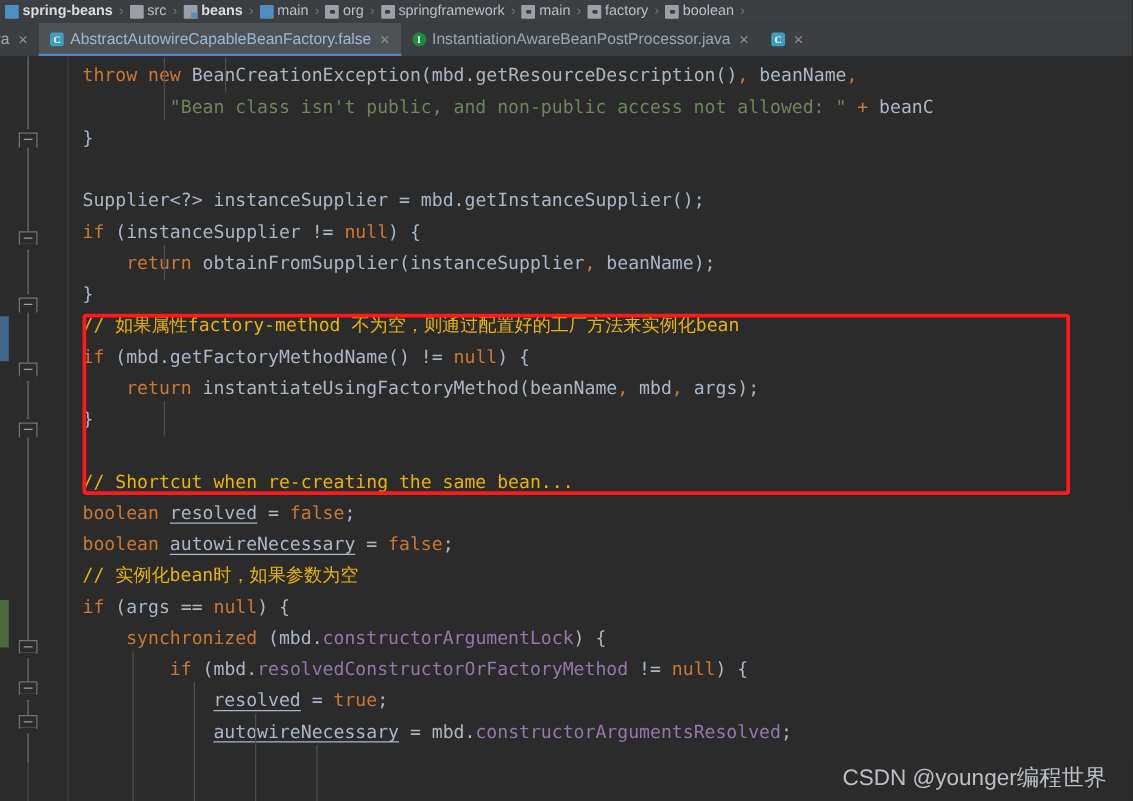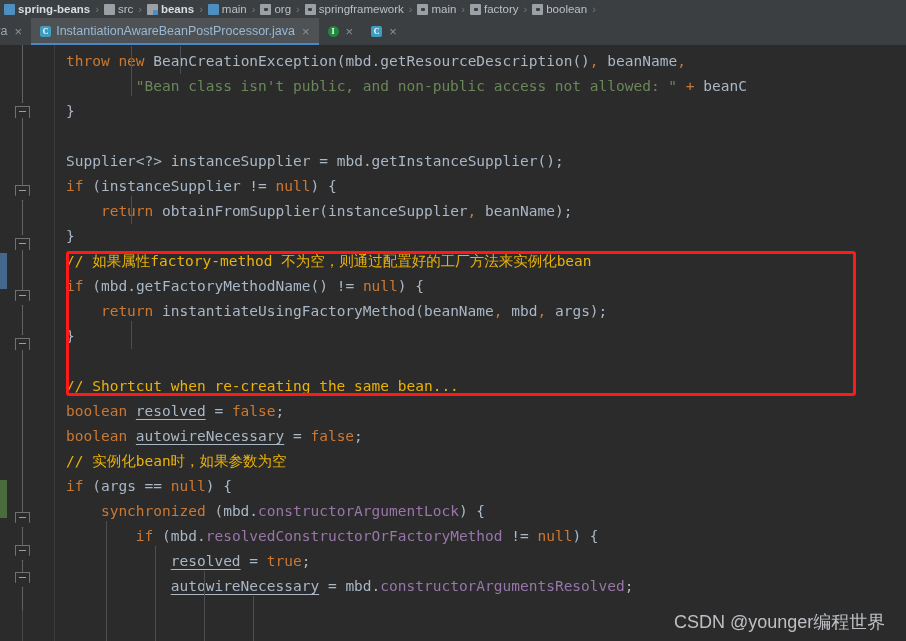--- a/index.html
+++ b/index.html
@@ -338,25 +338,26 @@
     <span class="crumb-sep">›</span>
   </div>
 
 <div id="tabbar">
     <div class="tab cut-left">
       <span class="tab-label">ctory.java</span>
       <span class="tab-close">×</span>
     </div>
     <div class="tab active">
       <span class="ico ico-class"></span>
-      <span class="tab-label">InstantiationAwareBeanPostProcessor.java</span>
+      <span class="tab-label">AbstractAutowireCapableBeanFactory.false</span>
       <span class="tab-close">×</span>
     </div>
     <div class="tab">
       <span class="ico ico-interface"></span>
+      <span class="tab-label">InstantiationAwareBeanPostProcessor.java</span>
       <span class="tab-close">×</span>
     </div>
     <div class="tab">
       <span class="ico ico-class"></span>
       <span class="tab-close">×</span>
     </div>
   </div>
 
 <div id="editor">
   <div class="gutter-line" id="gutter-sep-a"></div>

